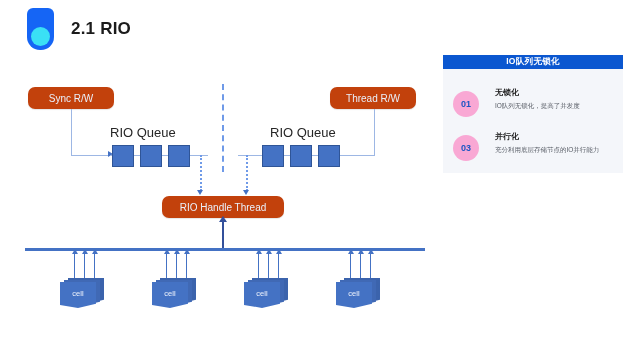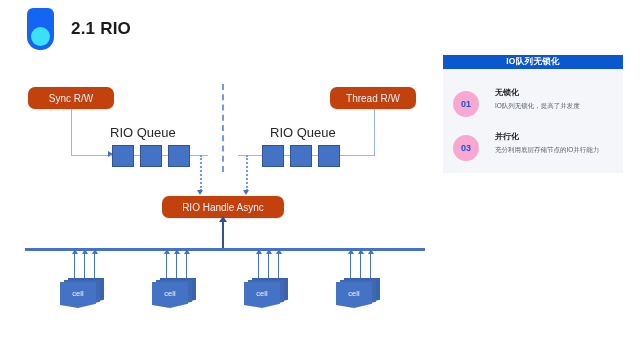--- a/index.html
+++ b/index.html
@@ -141,21 +141,21 @@
     <div class="qbox" style="left:318px;top:145px;"></div>
 
     <div class="dashdiv"></div>
 
     <div class="dashdown" style="left:200px;top:155px;height:36px;"></div>
     <div style="position:absolute;left:197px;top:190px;border-left:3.5px solid transparent;border-right:3.5px solid transparent;border-top:5px solid #4472c4;"></div>
     <div class="dashdown" style="left:246px;top:155px;height:36px;"></div>
     <div style="position:absolute;left:243px;top:190px;border-left:3.5px solid transparent;border-right:3.5px solid transparent;border-top:5px solid #4472c4;"></div>
 
     <div class="rounded-box box-handle">
-      <span>RIO Handle Async</span>
+      <span>RIO Handle Thread</span>
     </div>
 
     <div class="bus-stem"></div>
     <div style="position:absolute;left:219px;top:216px;border-left:4px solid transparent;border-right:4px solid transparent;border-bottom:6px solid #33509b;"></div>
 
     <div class="bus"></div>
 
     <div class="arrow-up" style="left:74px;top:253px;height:26px;"></div>
     <div class="arrow-up" style="left:84px;top:253px;height:26px;"></div>
     <div class="arrow-up" style="left:94px;top:253px;height:26px;"></div>

